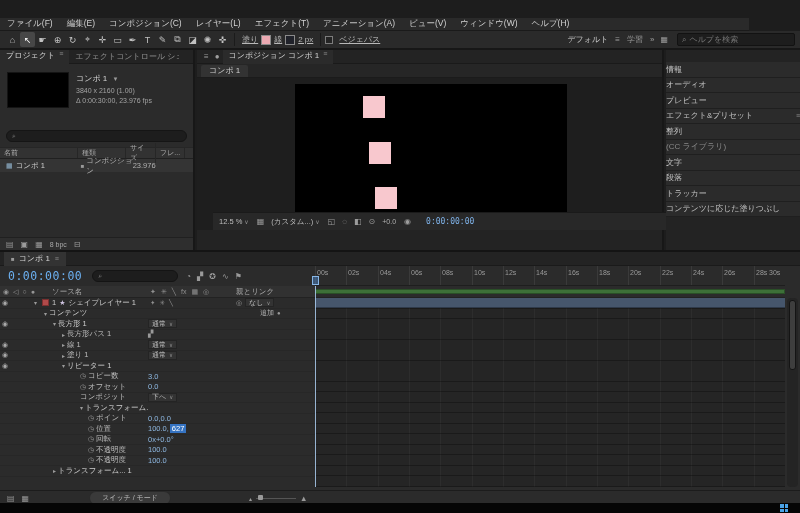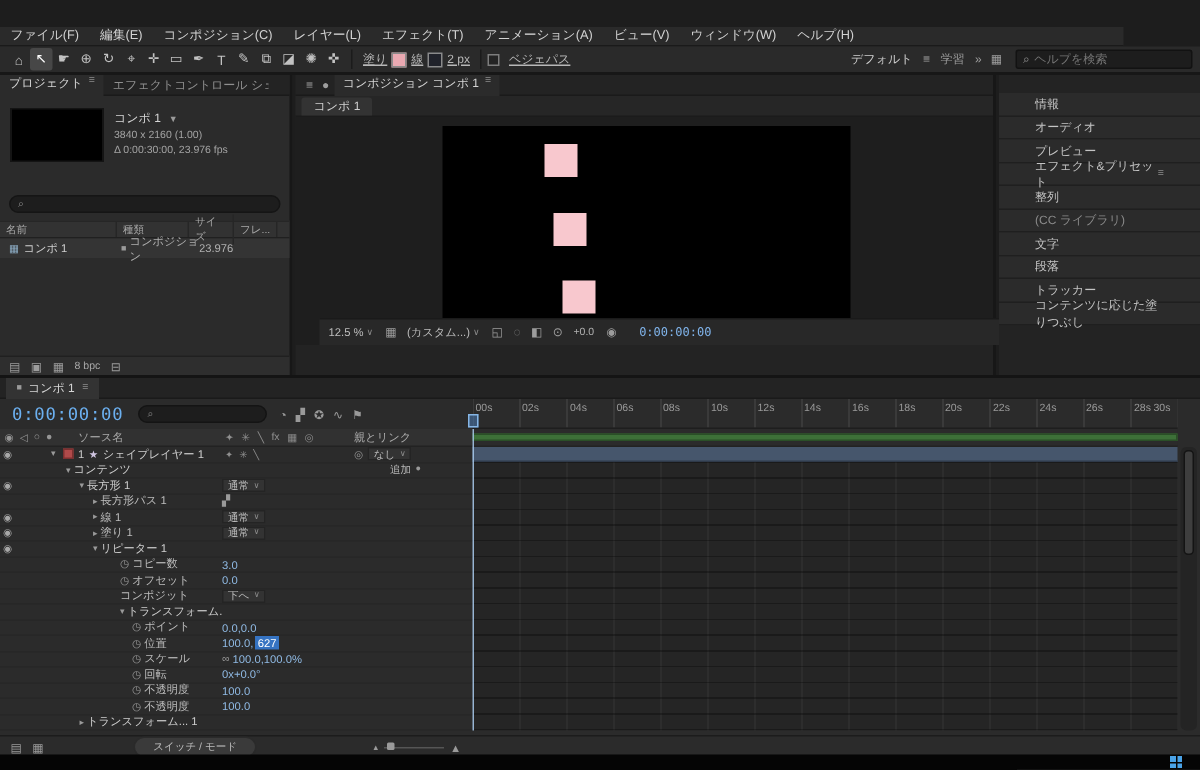--- a/index.html
+++ b/index.html
@@ -78,21 +78,21 @@
   .sq { position:absolute; width:22px; height:22px; background:#f8c8ce; }
   .vbar { position:absolute; bottom:0; left:16px; width:100%; height:18px; background:#282828; border-top:1px solid #1a1a1a; display:flex; align-items:center; padding:0 6px; }
   .vbar .dd { display:flex; align-items:center; font-size:7.5px; color:#bdbdbd; margin-right:8px; white-space:nowrap; }
   .vbar .dd .ch { font-size:6px; color:#8d8d8d; margin-left:2px; }
   .vbar .ic { font-size:8px; color:#9c9c9c; margin-right:7px; }
   .vbar .tc { font-family:"DejaVu Sans Mono", monospace; font-size:8px; color:#7fb2e8; margin-left:8px; }
   .vbar .exp { font-size:7px; color:#b0b0b0; margin-right:8px; }
 
   
   .sidebar { position:absolute; top:0; left:666px; width:134px; height:200px; background:#232323; }
-  .side-item { height:15.5px; background:#2b2b2b; border-bottom:1px solid #1f1f1f; display:flex; align-items:center; padding:0 24px; font-size:8px; color:#c4c4c4; }
+  .side-item { height:15.5px; background:#2b2b2b; border-bottom:1px solid #1f1f1f; display:flex; align-items:center; padding:0 0; font-size:8px; color:#c4c4c4; }
   .side-item.dim { color:#8a8a8a; }
   .side-item .m { margin-left:auto; color:#8d8d8d; font-size:7px; }
   .side-gap { height:12px; background:#232323; }
 
   
   .timeline { position:absolute; top:250px; left:0; width:800px; height:253px; background:#2b2b2b; border-top:2px solid #141414; }
   .tl-tabs { height:14px; background:#232323; display:flex; align-items:center; border-bottom:1px solid #1a1a1a; padding-left:4px; }
   .tl-tab { height:14px; background:#333333; display:flex; align-items:center; padding:0 7px; font-size:8px; color:#d6d6d6; }
   .tl-tab .pi { font-size:6px; margin-right:4px; color:#9a9a9a; }
   .tl-tab .m { margin-left:5px; color:#8d8d8d; font-size:7px; }
@@ -584,31 +584,20 @@
         <div class="nm i5">
           <span class="sw-ic">◷</span>
           <span class="lbl">位置</span>
         </div>
         <div class="val">
           <span class="v">100.0,</span>
           <span class="edit">627</span>
         </div>
       </div>
 
-      <div class="trow">
-        <span class="gut"></span>
-        <div class="nm i5">
-          <span class="sw-ic">◷</span>
-          <span class="lbl">スケール</span>
-        </div>
-        <div class="val">
-          <span class="sw-ic">∞</span>
-          <span class="v">100.0,100.0%</span>
-        </div>
-      </div>
 
       <div class="trow">
         <span class="gut"></span>
         <div class="nm i5">
           <span class="sw-ic">◷</span>
           <span class="lbl">回転</span>
         </div>
         <div class="val">
             <span class="v">0x+0.0°</span>
           </div>

